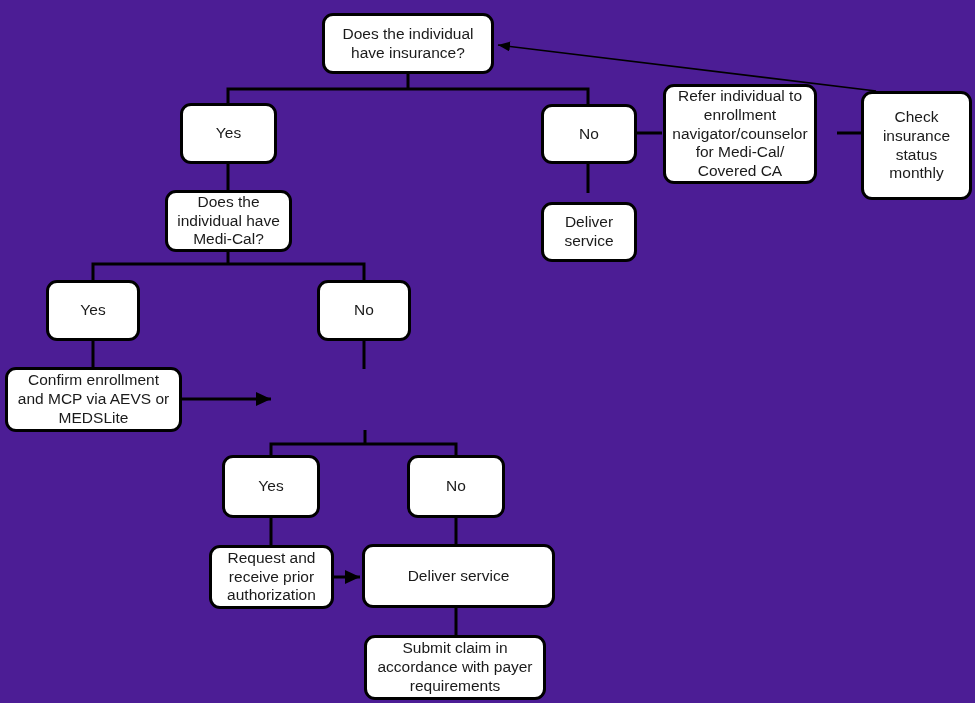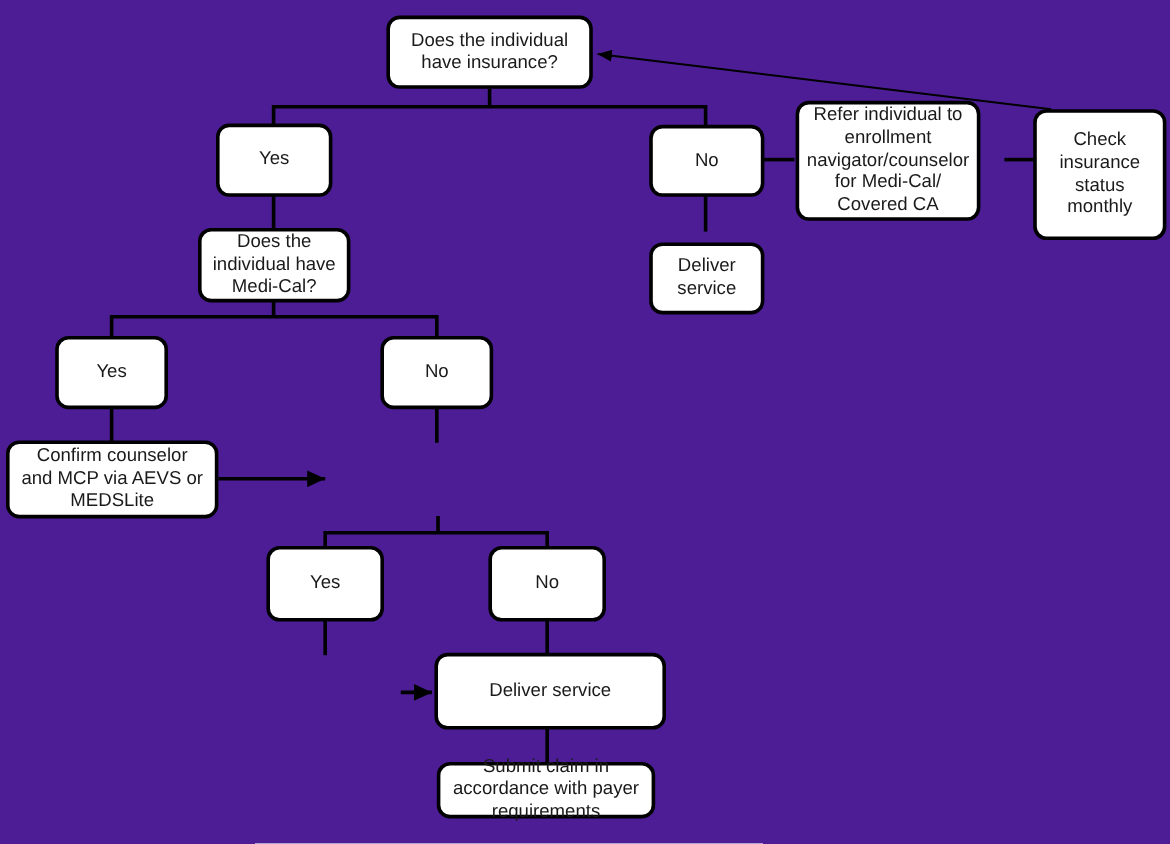--- a/index.html
+++ b/index.html
@@ -48,21 +48,21 @@
   #n-deliver-noins { left: 541px; top: 192px; width: 96px;  height: 60px; margin-top: 10px; }
   #n-q-medical     { left: 165px; top: 190px; width: 127px; height: 62px; }
   #n-yes-medical   { left: 46px;  top: 280px; width: 94px;  height: 61px; }
   #n-no-medical    { left: 317px; top: 280px; width: 94px;  height: 61px; }
   #n-confirm       { left: 5px;   top: 367px; width: 177px; height: 65px; }
   #n-q-prior       { left: 273px; top: 368px; width: 183px; height: 63px; }
   #n-yes-prior     { left: 222px; top: 455px; width: 98px;  height: 63px; }
   #n-no-prior      { left: 407px; top: 455px; width: 98px;  height: 63px; }
   #n-request       { left: 209px; top: 545px; width: 125px; height: 64px; }
   #n-deliver-main  { left: 362px; top: 544px; width: 193px; height: 64px; }
-  #n-submit        { left: 364px; top: 635px; width: 182px; height: 47px; }
+  #n-submit        { left: 364px; top: 635px; width: 182px; height: 65px; }
 </style>
 </head>
 <body>
 
 <div id="stage">
 
   <svg id="connectors" width="975" height="703" viewBox="0 0 975 703" xmlns="http://www.w3.org/2000/svg">
     <defs>
       <marker id="ah-thick" markerUnits="userSpaceOnUse" markerWidth="16" markerHeight="14" refX="15" refY="7" orient="auto">
         <polygon points="0,0 15,7 0,14" fill="#000000"></polygon>
@@ -126,29 +126,32 @@
 service</div>
 
   <div class="node" id="n-q-medical">Does the
 individual have
 Medi-Cal?</div>
 
   <div class="node" id="n-yes-medical">Yes</div>
 
   <div class="node" id="n-no-medical">No</div>
 
-  <div class="node" id="n-confirm">Confirm counselor
+  <div class="node" id="n-confirm">Confirm enrollment
 and MCP via AEVS or
 MEDSLite</div>
 
 
   <div class="node" id="n-yes-prior">Yes</div>
 
   <div class="node" id="n-no-prior">No</div>
 
+  <div class="node" id="n-request">Request and
+receive prior
+authorization</div>
 
   <div class="node" id="n-deliver-main">Deliver service</div>
 
   <div class="node" id="n-submit">Submit claim in
 accordance with payer
 requirements</div>
 
 </div>
 
 </body></html>

